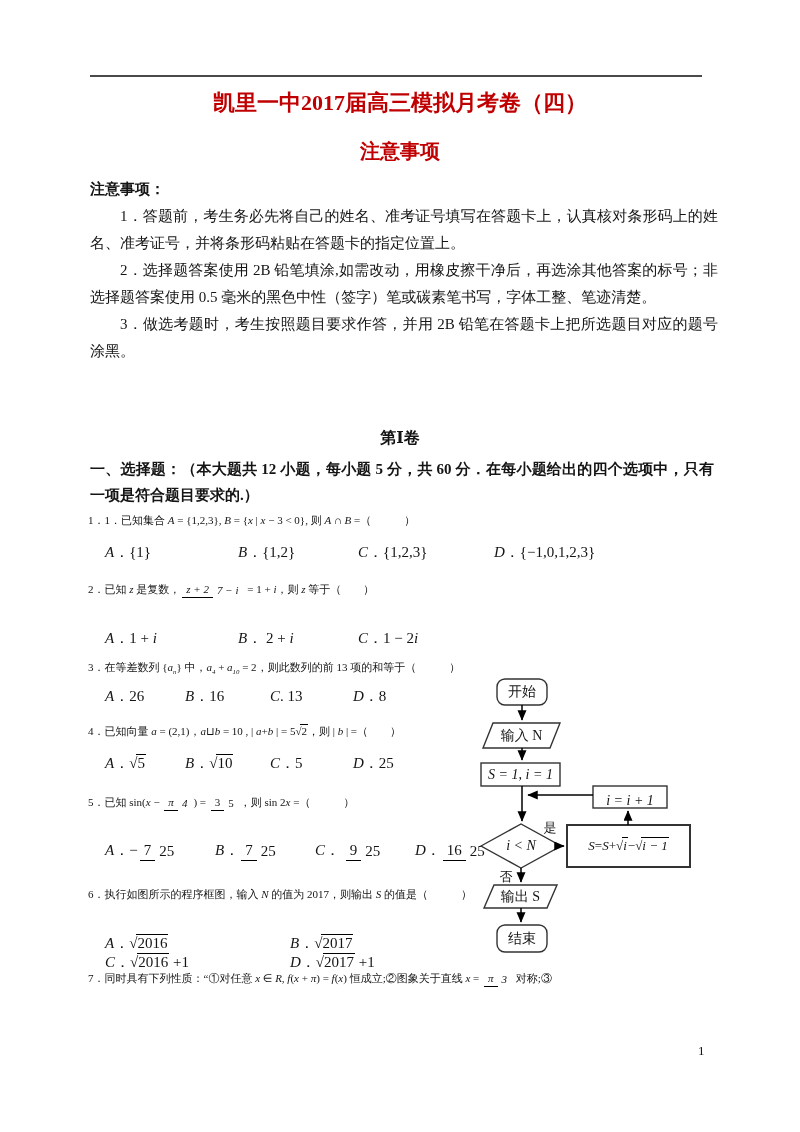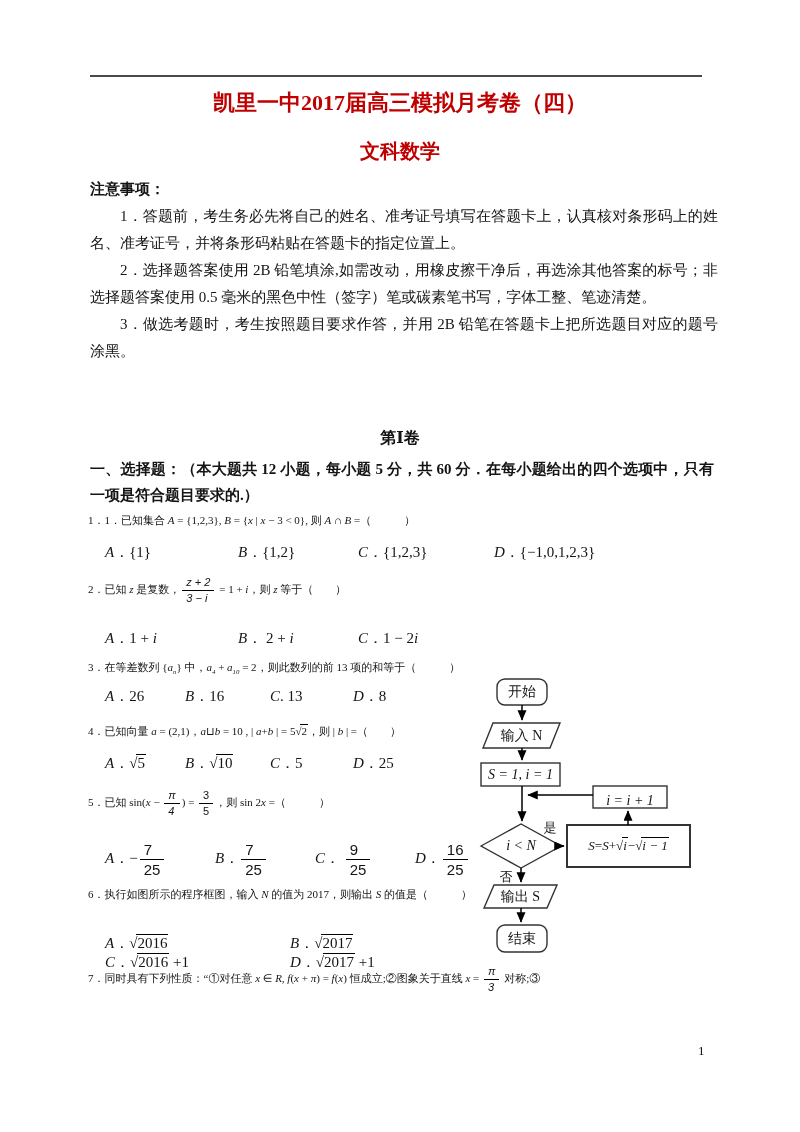--- a/index.html
+++ b/index.html
@@ -23,22 +23,22 @@
   .opts{position:absolute;left:105px;display:grid;font-size:15px;align-items:center;}
   .cols-wide{grid-template-columns:133px 120px 136px auto;width:600px;}
   .cols-narrow{grid-template-columns:80px 85px 83px auto;width:370px;}
   .cols-mid{grid-template-columns:110px 100px 100px auto;width:420px;}
   .cols-two{grid-template-columns:185px auto;width:370px;row-gap:0;}
   .opt{white-space:nowrap;}
   
   .mi{font-family:"Liberation Serif",serif;font-style:italic;}
   .mn{font-family:"Liberation Serif",serif;font-style:normal;}
   .zh{font-style:normal;}
-  .frac{display:inline-flex;flex-direction:column;vertical-align:middle;text-align:left;
-    line-height:1.15;margin:0 2px;font-family:Liberation Sans, sans-serif;}
+  .frac{display:inline-flex;flex-direction:row;vertical-align:middle;text-align:right;
+    line-height:1.15;margin:0 2px;font-family:Liberation Serif, serif;}
   .frac .num{display:block;padding:0 4px 1px;border-bottom:1px solid #000;}
   .frac .den{display:block;padding:1px 4px 0;}
   .frac.it{font-style:italic;}
   .sqrt{white-space:nowrap;font-family:"Liberation Serif",serif;}
   .sqrt .rad{font-style:normal;margin-right:-1px;}
   .sqrt .bar{border-top:1.3px solid #000;padding:0 1px;}
   .sqrt.it .bar{font-style:italic;}
   sub.msub{font-family:"Liberation Serif",serif;font-style:italic;font-size:0.62em;}
   .pagenum{position:absolute;left:698px;top:1043px;font-size:13px;}
   
@@ -50,21 +50,21 @@
   .fc-label{position:absolute;display:flex;align-items:center;justify-content:center;
     font-size:14px;white-space:nowrap;}
   .fc-math{font-family:"Liberation Serif",serif;font-style:italic;}
 </style>
 </head>
 <body>
 
 <div class="topline"></div>
 
 <h1 class="title" style="color: rgb(192, 0, 0);">凯里一中2017届高三模拟月考卷（四）</h1>
-<h2 class="subtitle" style="color: rgb(192, 0, 0);">文科数学</h2>
+<h2 class="subtitle" style="color: rgb(192, 0, 0);">注意事项</h2>
 
 <div class="intro">
   <p class="bold noindent">注意事项：</p>
   <p>1．答题前，考生务必先将自己的姓名、准考证号填写在答题卡上，认真核对条形码上的姓名、准考证号，并将条形码粘贴在答题卡的指定位置上。</p>
   <p>2．选择题答案使用 2B 铅笔填涂,如需改动，用橡皮擦干净后，再选涂其他答案的标号；非选择题答案使用 0.5 毫米的黑色中性（签字）笔或碳素笔书写，字体工整、笔迹清楚。</p>
   <p>3．做选考题时，考生按照题目要求作答，并用 2B 铅笔在答题卡上把所选题目对应的题号涂黑。</p>
 </div>
 
 <div class="center-head">第Ⅰ卷</div>
 <div class="instruction">一、选择题：（本大题共 12 小题，每小题 5 分，共 60 分．在每小题给出的四个选项中，只有一项是符合题目要求的.）</div>
@@ -72,21 +72,21 @@
 <div class="stem" style="top:507px"><span class="zh">1．1．已知集合 </span><span class="mi">A</span><span class="mn"> = {1,2,3}, </span><span class="mi">B</span><span class="mn"> = {</span><span class="mi">x</span><span class="mn"> | </span><span class="mi">x</span><span class="mn"> − 3 &lt; 0}, </span><span class="zh">则 </span><span class="mi">A</span><span class="mn"> ∩ </span><span class="mi">B</span><span class="mn"> =（　　　）</span></div>
 <div class="opts cols-wide" style="top:543px">
   <span class="opt"><span class="mi">A</span><span class="mn">．{1}</span></span>
   <span class="opt"><span class="mi">B</span><span class="mn">．{1,2}</span></span>
   <span class="opt"><span class="mi">C</span><span class="mn">．{1,2,3}</span></span>
   <span class="opt"><span class="mi">D</span><span class="mn">．{−1,0,1,2,3}</span></span>
 </div>
 
 <div class="stem" style="top:576px"><span class="zh">2．已知 </span><span class="mi">z</span><span class="zh"> 是复数，</span><span class="frac it">
       <span class="num">z + 2</span>
-      <span class="den">3 − i</span>
+      <span class="den">7 − i</span>
     </span><span class="mn"> = 1 + </span><span class="mi">i</span><span class="zh">，则 </span><span class="mi">z</span><span class="zh"> 等于（　　）</span></div>
 <div class="opts cols-wide" style="top:629px">
   <span class="opt"><span class="mi">A</span><span class="mn">．1 + </span><span class="mi">i</span></span>
   <span class="opt"><span class="mi">B</span><span class="mn">． 2 + </span><span class="mi">i</span></span>
   <span class="opt"><span class="mi">C</span><span class="mn">．1 − 2</span><span class="mi">i</span></span>
 </div>
 
 <div class="stem" style="top:654px"><span class="zh">3．在等差数列 </span><span class="mn">{</span><span class="mi">a</span><sub class="msub">n</sub><span class="mn">}</span><span class="zh"> 中，</span><span class="mi">a</span><sub class="msub">4</sub><span class="mn"> + </span><span class="mi">a</span><sub class="msub">10</sub><span class="mn"> = 2</span><span class="zh">，则此数列的前 13 项的和等于（　　　）</span></div>
 <div class="opts cols-narrow" style="top:687px">
   <span class="opt"><span class="mi">A</span><span class="mn">．26</span></span>

